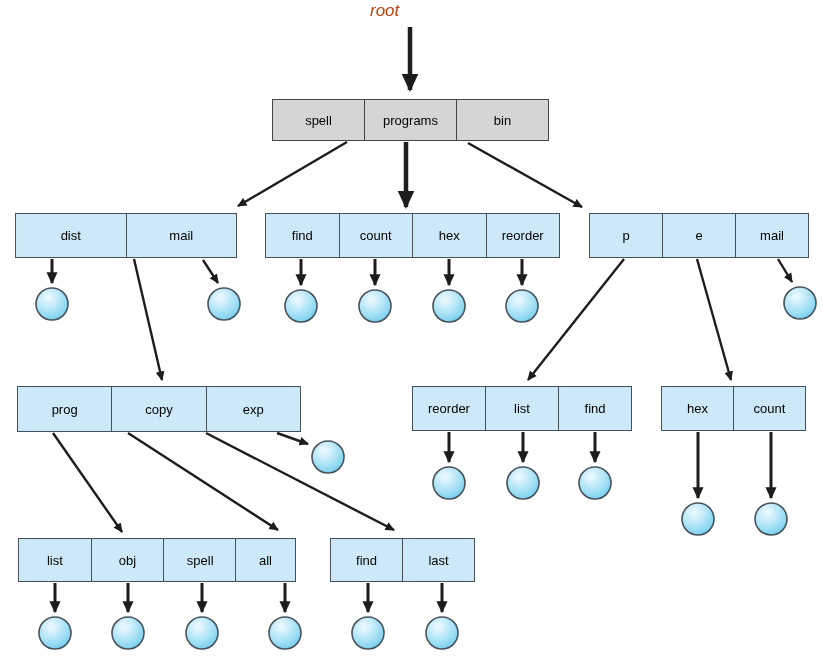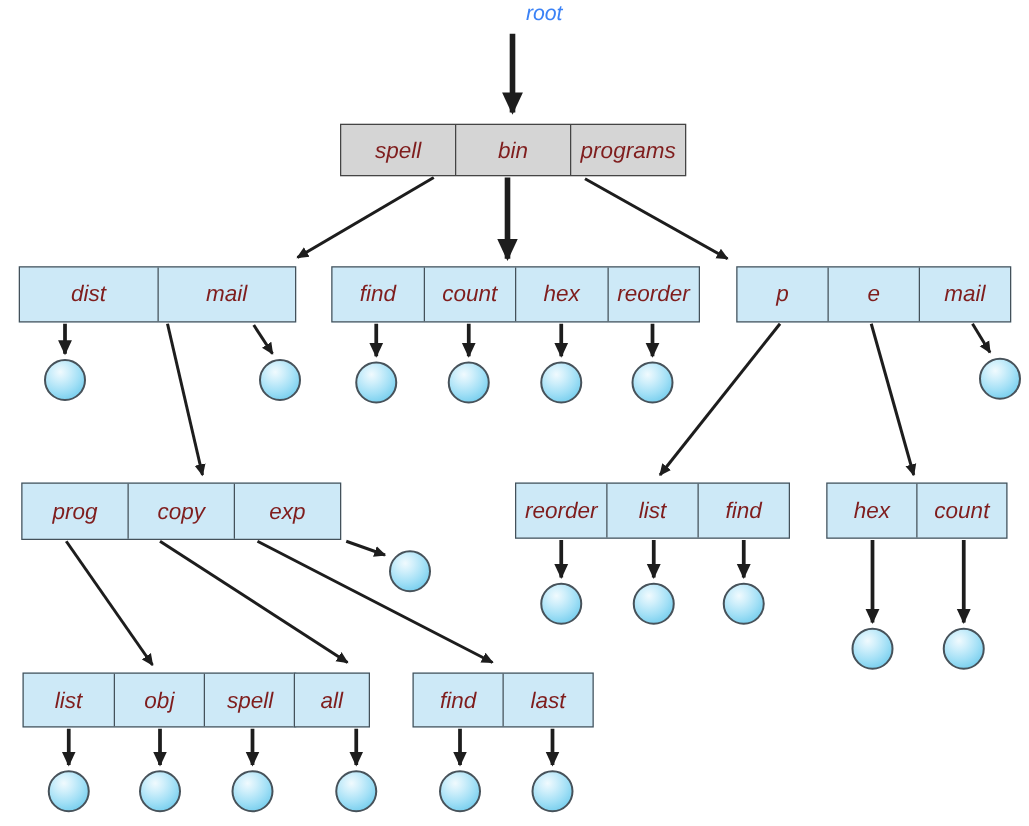--- a/index.html
+++ b/index.html
@@ -1,31 +1,31 @@
 <!DOCTYPE html>
 <html><head>
 <meta charset="utf-8">
 <style>
   html,body{margin:0;padding:0;background:#ffffff;}
   #stage{
     position:relative;width:823px;height:661px;background:#ffffff;overflow:hidden;
     font-family:"Liberation Sans", sans-serif;
   }
   #root-label{
-    position:absolute;left:370px;top:1px;width:80px;text-align:right;
-    font-style:italic;font-size:17px;color:#3b82f6;
+    position:absolute;left:370px;top:1px;width:80px;text-align:left;
+    font-style:italic;font-size:17px;color:#c2410c;
   }
   .dbox{
     position:absolute;display:flex;box-sizing:border-box;
     background:#cde9f7;border:1.6px solid #44515a;
   }
   .dbox.gray{background:#d5d5d5;border-color:#444444;}
   .cell{
     flex:1;display:flex;align-items:center;justify-content:center;
-    font-style:italic;font-size:18px;color:#7f1d1d;
+    font-size:13px;color:#000000;
     border-left:1.2px solid #44515a;overflow:hidden;white-space:nowrap;
   }
   .gray .cell{border-left-color:#444444;}
   .cell:first-child{border-left:none;}
   svg#edges{position:absolute;left:0;top:0;}
   .edge{stroke:#1d1d1d;fill:none;}
   .e-med{stroke-width:2.4px;}
   .e-med3{stroke-width:3px;}
   .e-thick{stroke-width:4.5px;}
   .ball{stroke:#47525a;stroke-width:1.6px;}
@@ -100,43 +100,43 @@
     <circle class="ball" cx="202" cy="633" r="16" fill="url(#ballGrad)"></circle>
     <circle class="ball" cx="285" cy="633" r="16" fill="url(#ballGrad)"></circle>
     <circle class="ball" cx="368" cy="633" r="16" fill="url(#ballGrad)"></circle>
     <circle class="ball" cx="442" cy="633" r="16" fill="url(#ballGrad)"></circle>
   </svg>
 
   <div id="root-label">root</div>
 
   <div class="dbox gray" style="left:272px;top:99px;width:277px;height:42px">
     <div class="cell">spell</div>
+    <div class="cell">programs</div>
     <div class="cell">bin</div>
-    <div class="cell">programs</div>
   </div>
 
   <div class="dbox" style="left:15px;top:213px;width:222px;height:45px">
     <div class="cell">dist</div>
     <div class="cell">mail</div>
   </div>
 
   <div class="dbox" style="left:265px;top:213px;width:295px;height:45px">
     <div class="cell">find</div>
     <div class="cell">count</div>
     <div class="cell">hex</div>
     <div class="cell">reorder</div>
   </div>
 
   <div class="dbox" style="left:589px;top:213px;width:220px;height:45px">
     <div class="cell">p</div>
     <div class="cell">e</div>
     <div class="cell">mail</div>
   </div>
 
-  <div class="dbox" style="left:17px;top:386px;width:256px;height:46px">
+  <div class="dbox" style="left:17px;top:386px;width:284px;height:46px">
     <div class="cell">prog</div>
     <div class="cell">copy</div>
     <div class="cell">exp</div>
   </div>
 
   <div class="dbox" style="left:412px;top:386px;width:220px;height:45px">
     <div class="cell">reorder</div>
     <div class="cell">list</div>
     <div class="cell">find</div>
   </div>

